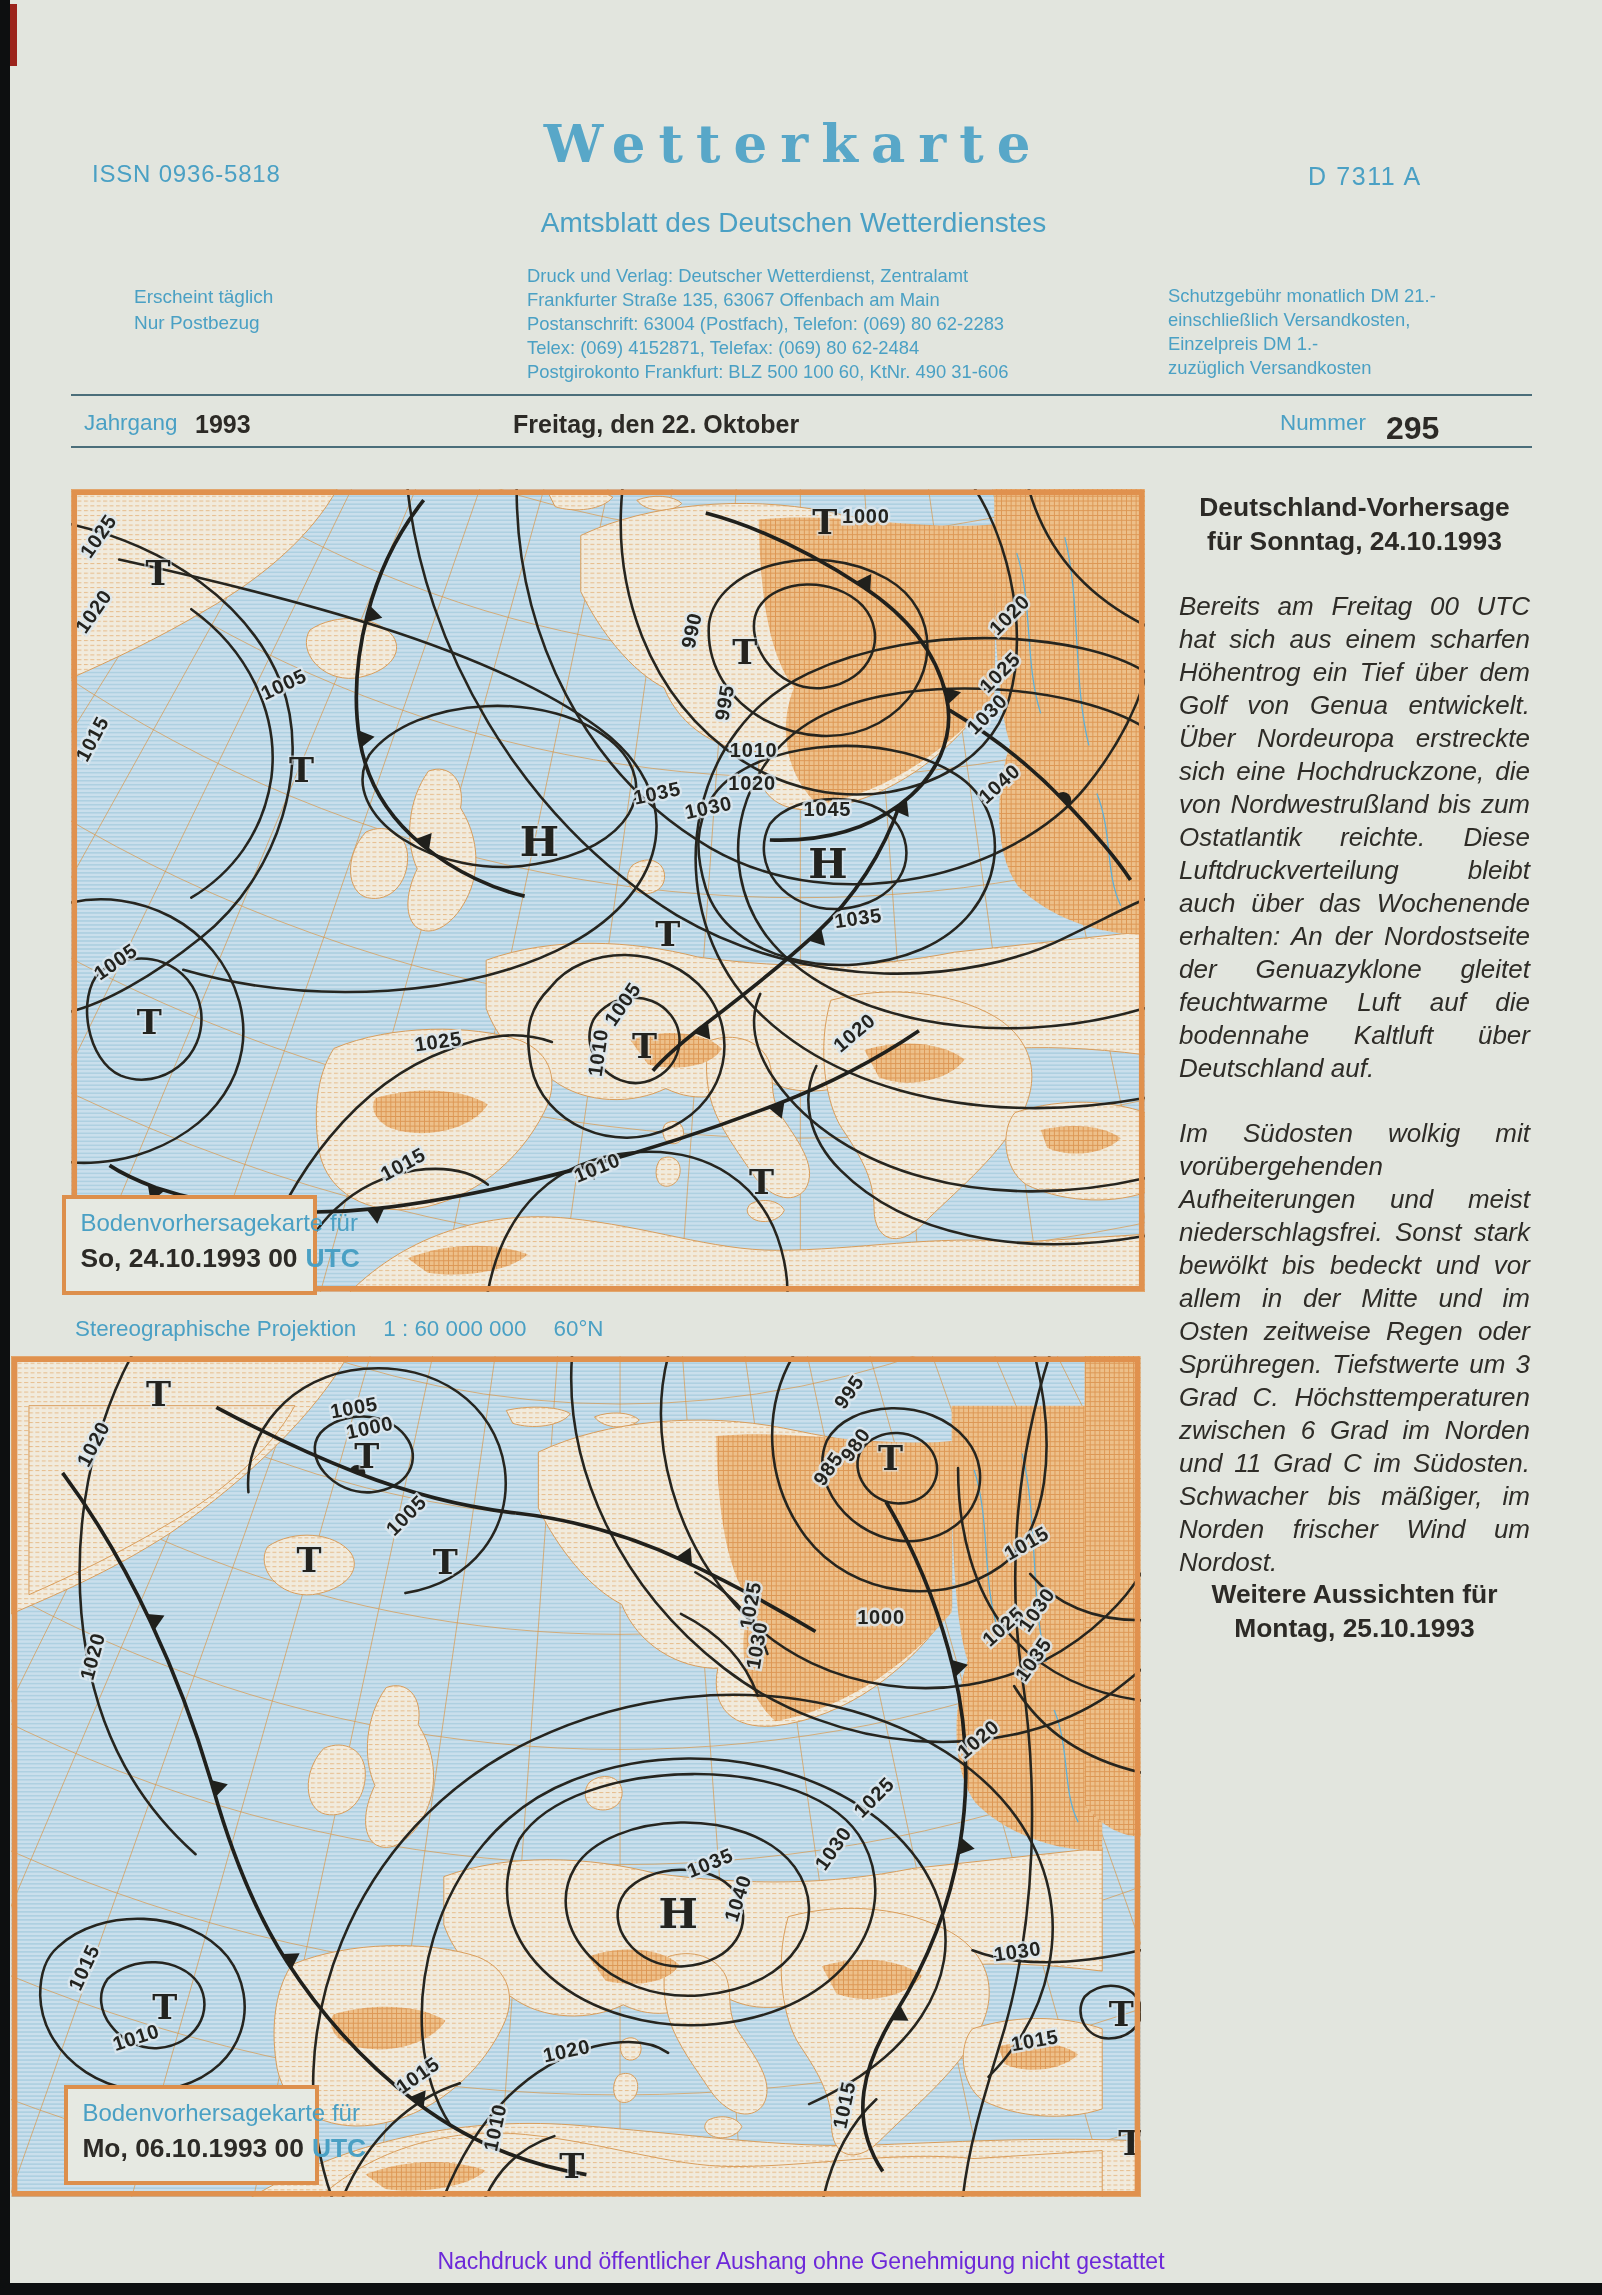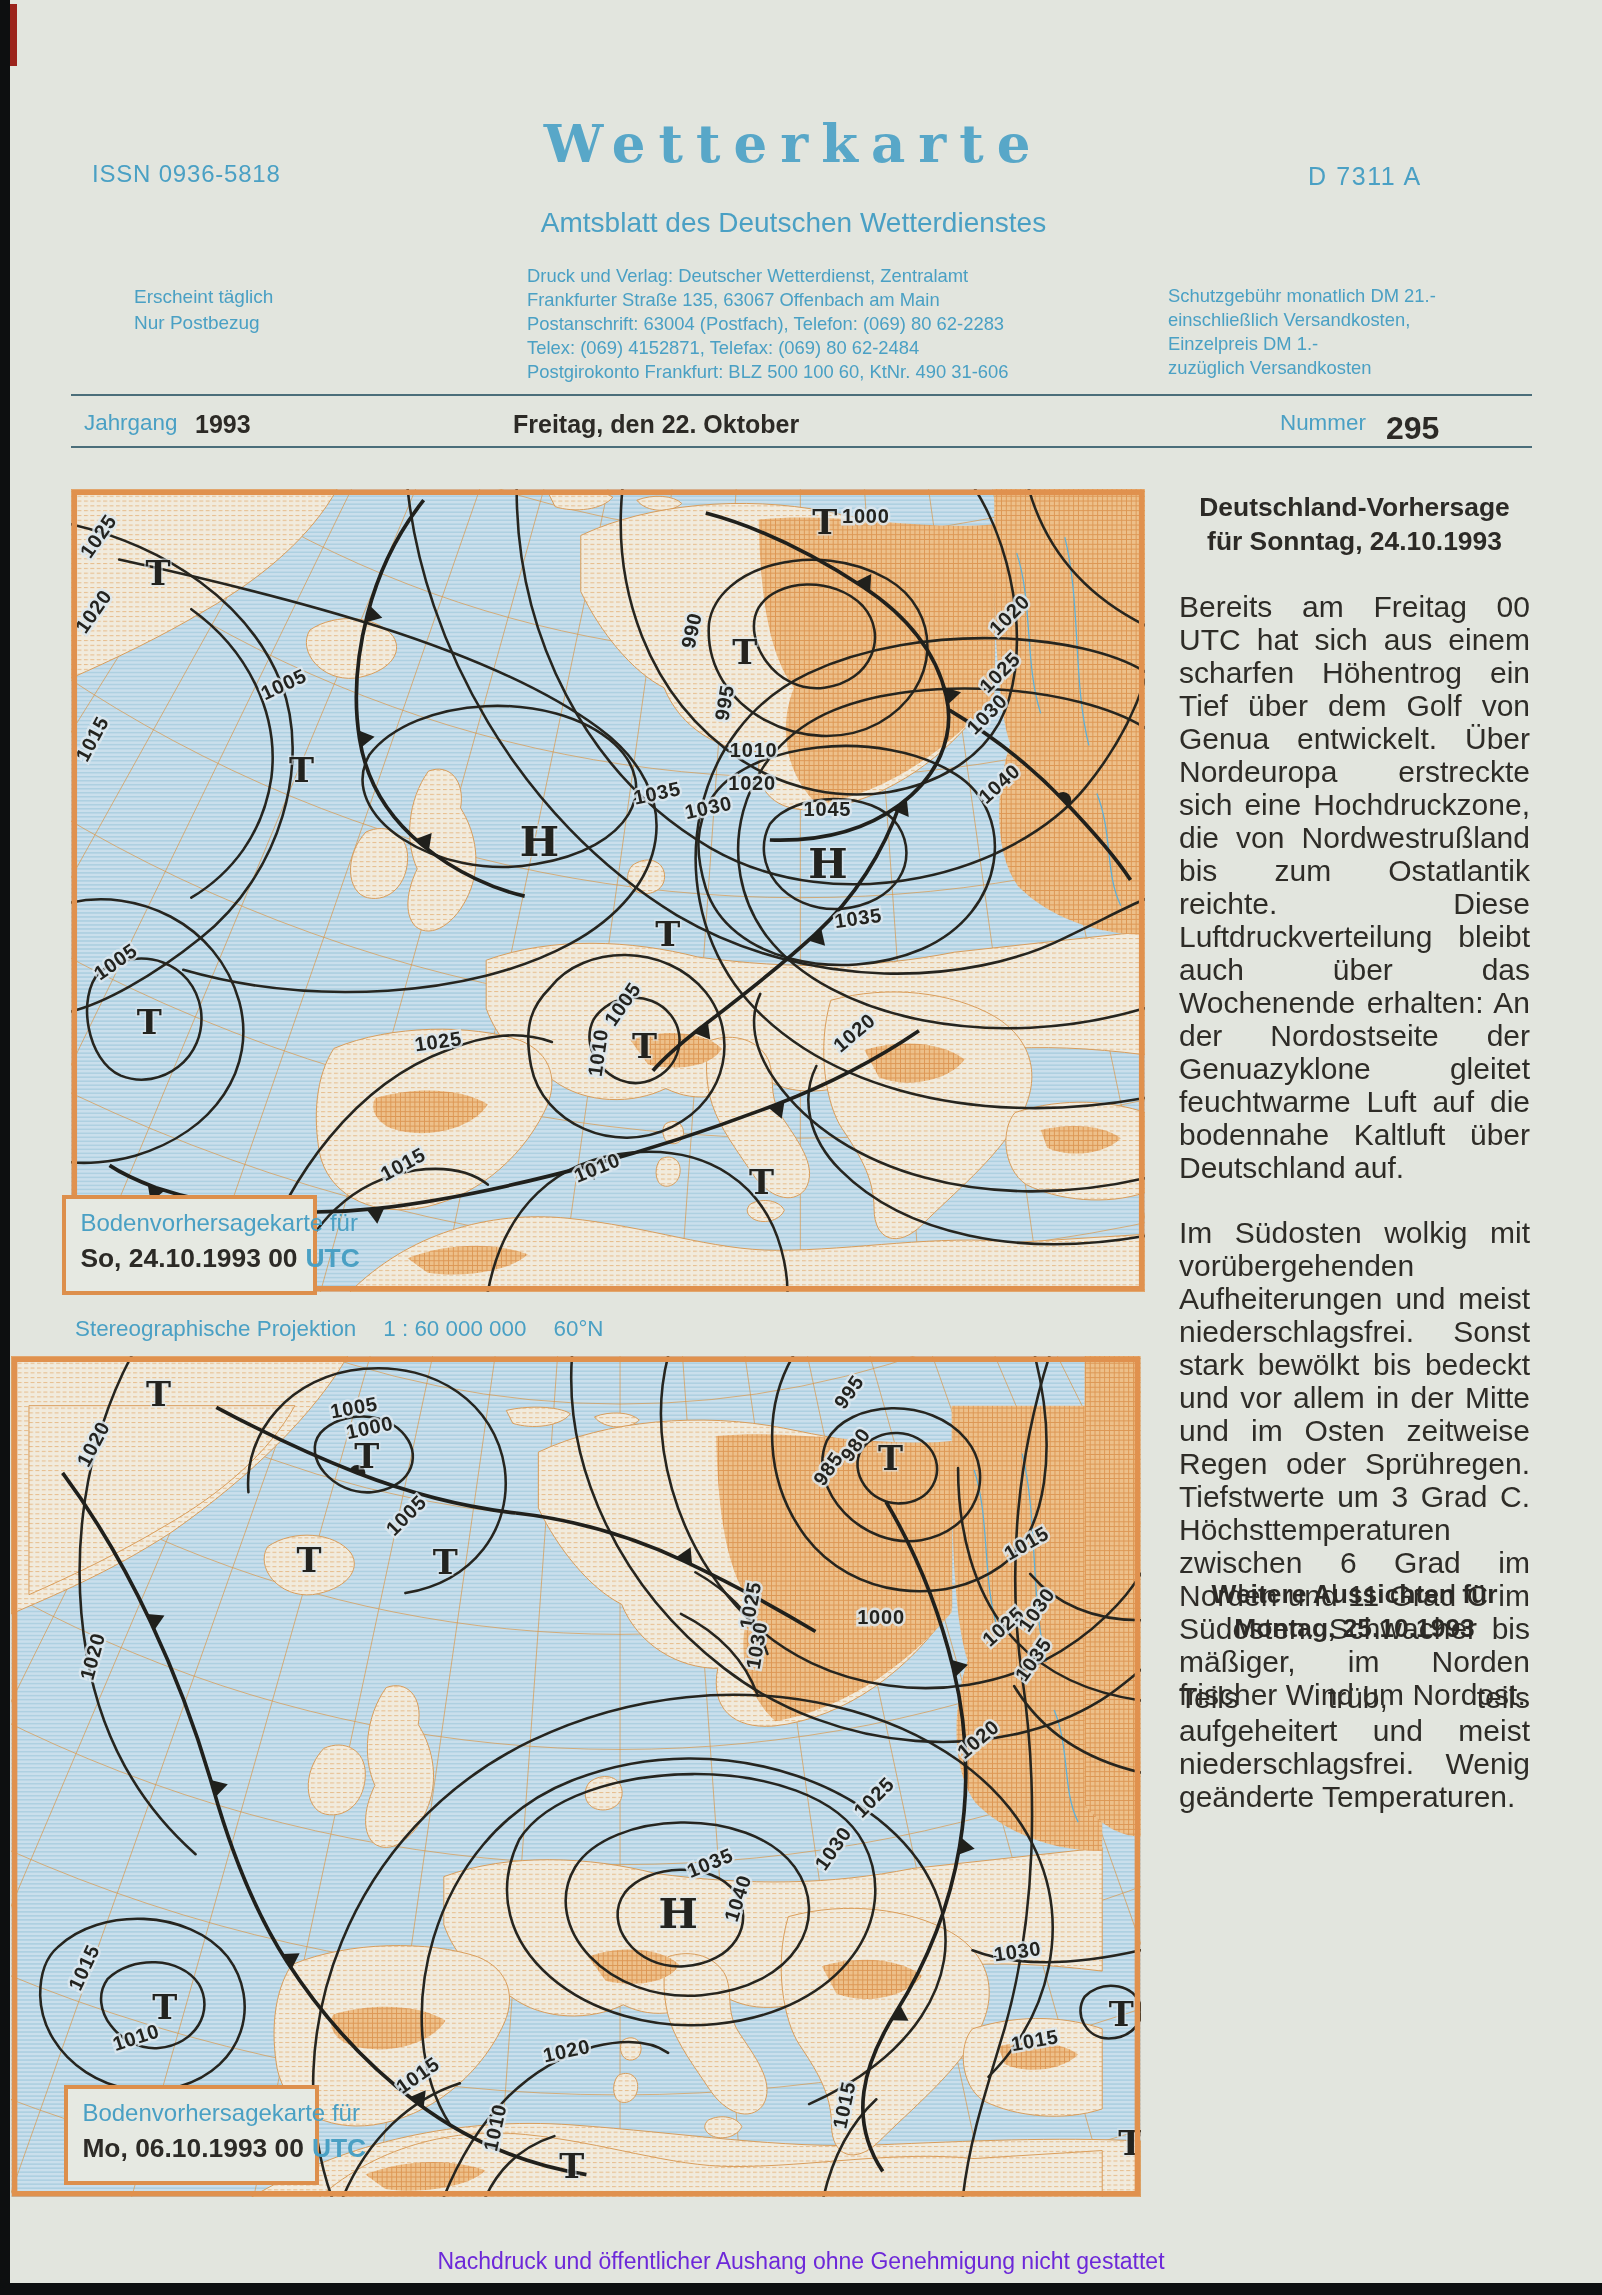--- a/index.html
+++ b/index.html
@@ -51,21 +51,21 @@
   #cap1{left:62px;top:1195px;width:218px;height:74px;}
   #cap2{left:64px;top:2085px;width:218px;height:74px;}
   .cap-l1{font-size:24px;color:#4aa0c4;white-space:nowrap;}
   .cap-l2{font-size:26.4px;font-weight:700;margin-top:6.4px;white-space:nowrap;}
   .cap-l2 .utc{color:#4aa0c4;margin-left:8px;}
   #projection{left:75px;top:1316px;font-size:22.4px;color:#4aa0c4;white-space:nowrap;}
   #projection span{margin-right:27px;}
   
   #article{left:1179px;top:490px;width:351px;}
   .art-title{font-size:26.4px;font-weight:700;text-align:center;line-height:34px;}
-  .art-p{font-size:30px;line-height:33px;text-align:justify;margin-top:32px;color:#2e2c27;}
+  .art-p{font-size:26px;line-height:33px;text-align:justify;margin-top:32px;color:#2e2c27;font-style:italic;}
   #outlook-title{left:1179px;top:1577px;width:351px;}
   #outlook-p{left:1179px;top:1681px;width:351px;margin-top:0;}
   
   #footer{left:0;top:2248px;width:1602px;text-align:center;font-size:23px;color:#6d28d9;}
 </style>
 </head>
 <body>
 
 <div id="page">
 
@@ -451,18 +451,17 @@
       <div>für Sonntag, 24.10.1993</div>
     </div>
     <p class="art-p">Bereits am Freitag 00 UTC hat sich aus einem scharfen Höhentrog ein Tief über dem Golf von Genua entwickelt. Über Nordeuropa erstreckte sich eine Hochdruckzone, die von Nordwestrußland bis zum Ostatlantik reichte. Diese Luftdruckverteilung bleibt auch über das Wochenende erhalten: An der Nordostseite der Genuazyklone gleitet feuchtwarme Luft auf die bodennahe Kaltluft über Deutschland auf.</p>
     <p class="art-p">Im Südosten wolkig mit vorübergehenden Aufheiterungen und meist niederschlagsfrei. Sonst stark bewölkt bis bedeckt und vor allem in der Mitte und im Osten zeitweise Regen oder Sprühregen. Tiefstwerte um 3 Grad C. Höchsttemperaturen zwischen 6 Grad im Norden und 11 Grad C im Südosten. Schwacher bis mäßiger, im Norden frischer Wind um Nordost.</p>
   </div>
 
   <div class="abs art-title" id="outlook-title">
     <div>Weitere Aussichten für</div>
     <div>Montag, 25.10.1993</div>
   </div>
-  <p class="abs art-p" id="outlook-p">Teils trüb, teils aufgeheitert und meist niederschlagsfrei. Wenig geänderte Temperaturen.</p>
 
   <div class="abs" id="footer">Nachdruck und öffentlicher Aushang ohne Genehmigung nicht gestattet</div>
 
 </div>
 
 
 </body></html>

